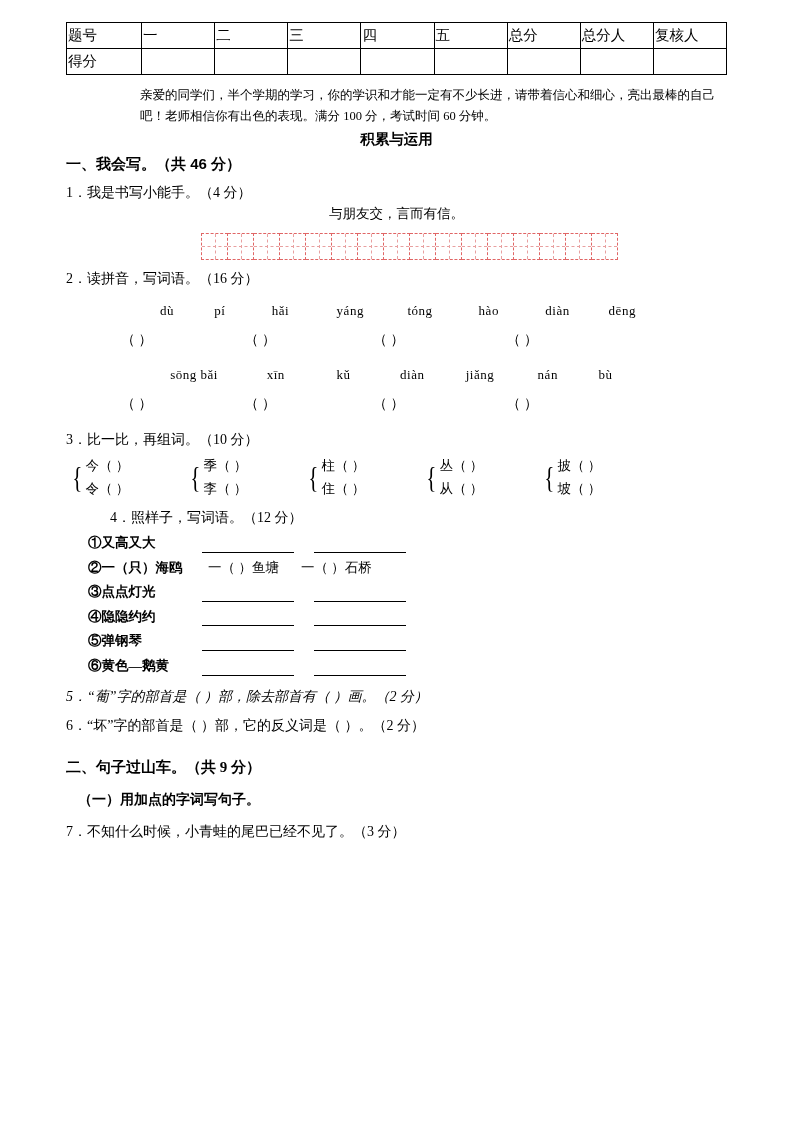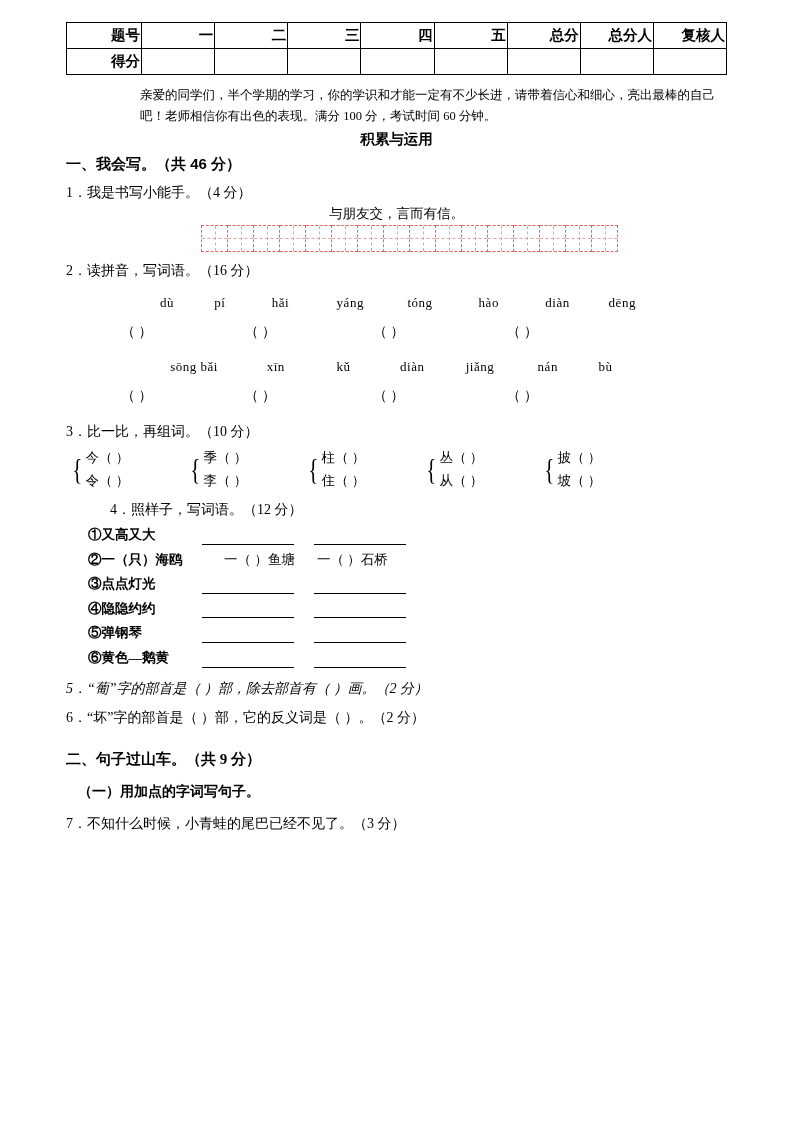--- a/index.html
+++ b/index.html
@@ -32,24 +32,24 @@
   }
   table.score-table {
     width: 100%;
     border-collapse: collapse;
     margin-top: 22px;
     table-layout: fixed;
   }
   table.score-table td {
     border: 1px solid #000;
     height: 23px;
-    text-align: right;
+    text-align: left;
     font-family: "Liberation Sans", sans-serif;
     font-size: 14.5px;
-    font-weight: bold;
+    font-weight: normal;
   }
   table.score-table td.hdr-label {
     width: 72px;
   }
   .intro {
     margin-top: 10px;
     font-size: 12.5px;
     line-height: 1.7;
     text-indent: 0;
     padding-left: 74px;
@@ -73,21 +73,21 @@
     line-height: 1.5;
   }
   
   .tianzi-wrap {
     margin-top: 2px;
     text-align: center;
   }
   .tianzi-sentence {
     font-size: 13.5px;
     text-align: center;
-    margin-bottom: 2px;
+    margin-bottom: 10px;
   }
   table.tianzi {
     border-collapse: collapse;
     margin: 0 auto;
     margin-left: 135px;
   }
   table.tianzi td {
     width: 25px;
     height: 25px;
     border: 1px dashed #e06666;
@@ -345,21 +345,21 @@
   <div class="q-line" style="margin-top:6px;margin-left:44px;">4．照样子，写词语。（12 分）</div>
 
   <div class="sample-list">
     <div class="row">
       <span class="lead">①又高又大</span>
       <span class="blank"></span>
       <span class="blank"></span>
     </div>
     <div class="row2">
       <span class="lead">②一（只）海鸥</span>
-      <span style="margin-left:32px">一（        ）鱼塘</span>
+      <span style="margin-left:16px">一（        ）鱼塘</span>
       <span style="margin-left:22px">一（        ）石桥</span>
     </div>
     <div class="row">
       <span class="lead">③点点灯光</span>
       <span class="blank"></span>
       <span class="blank"></span>
     </div>
     <div class="row">
       <span class="lead">④隐隐约约</span>
       <span class="blank"></span>

